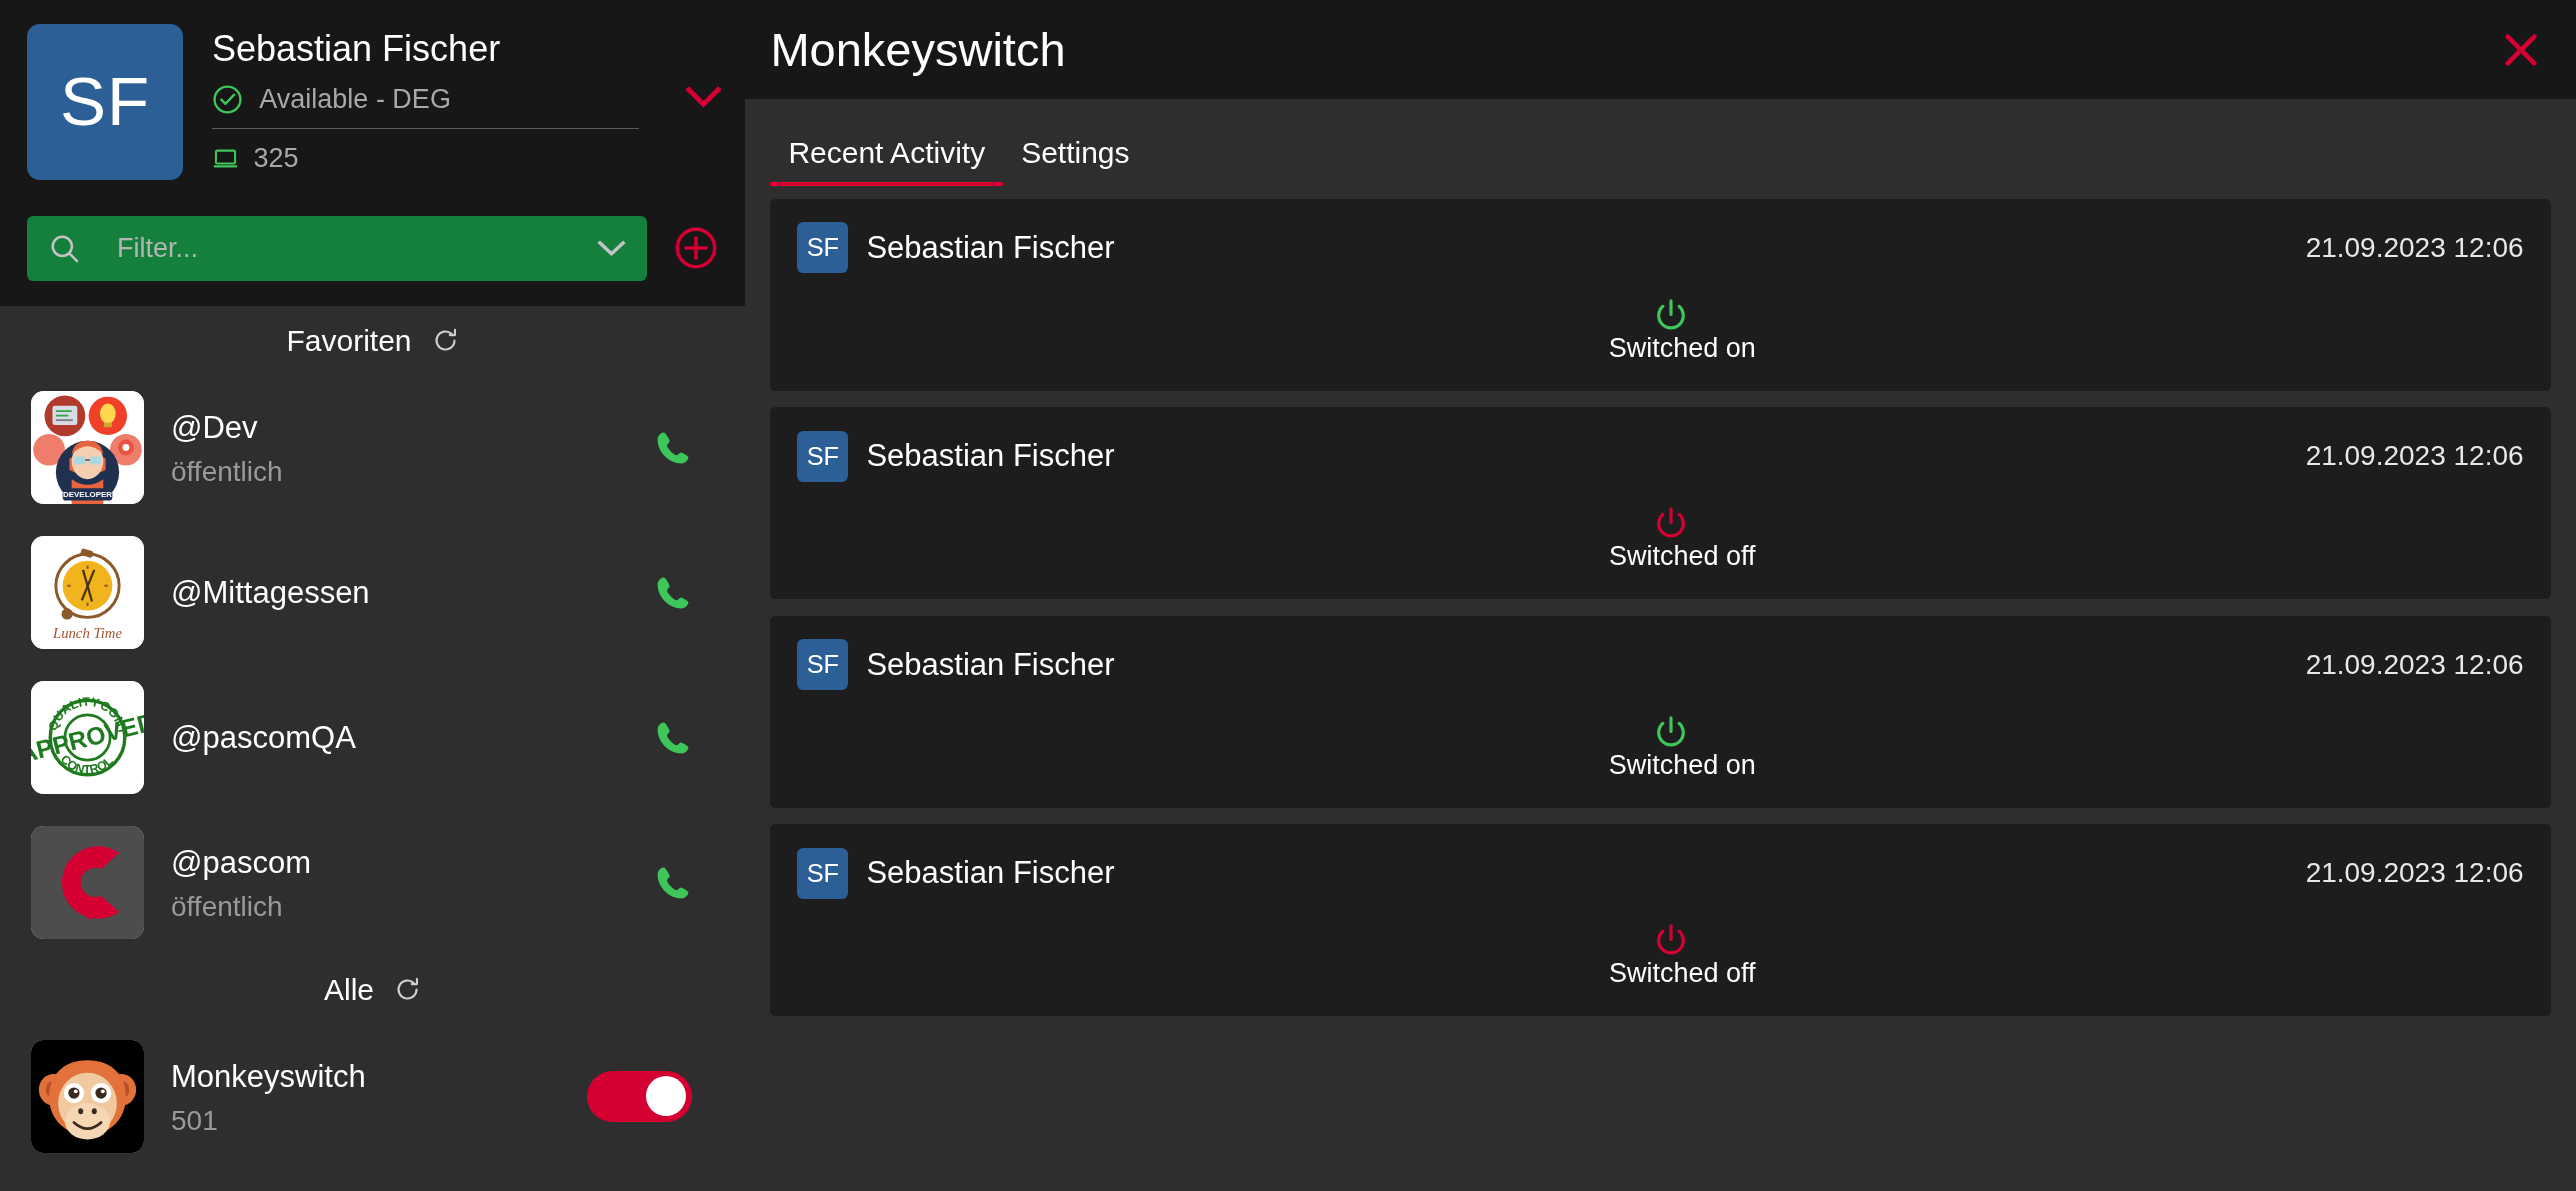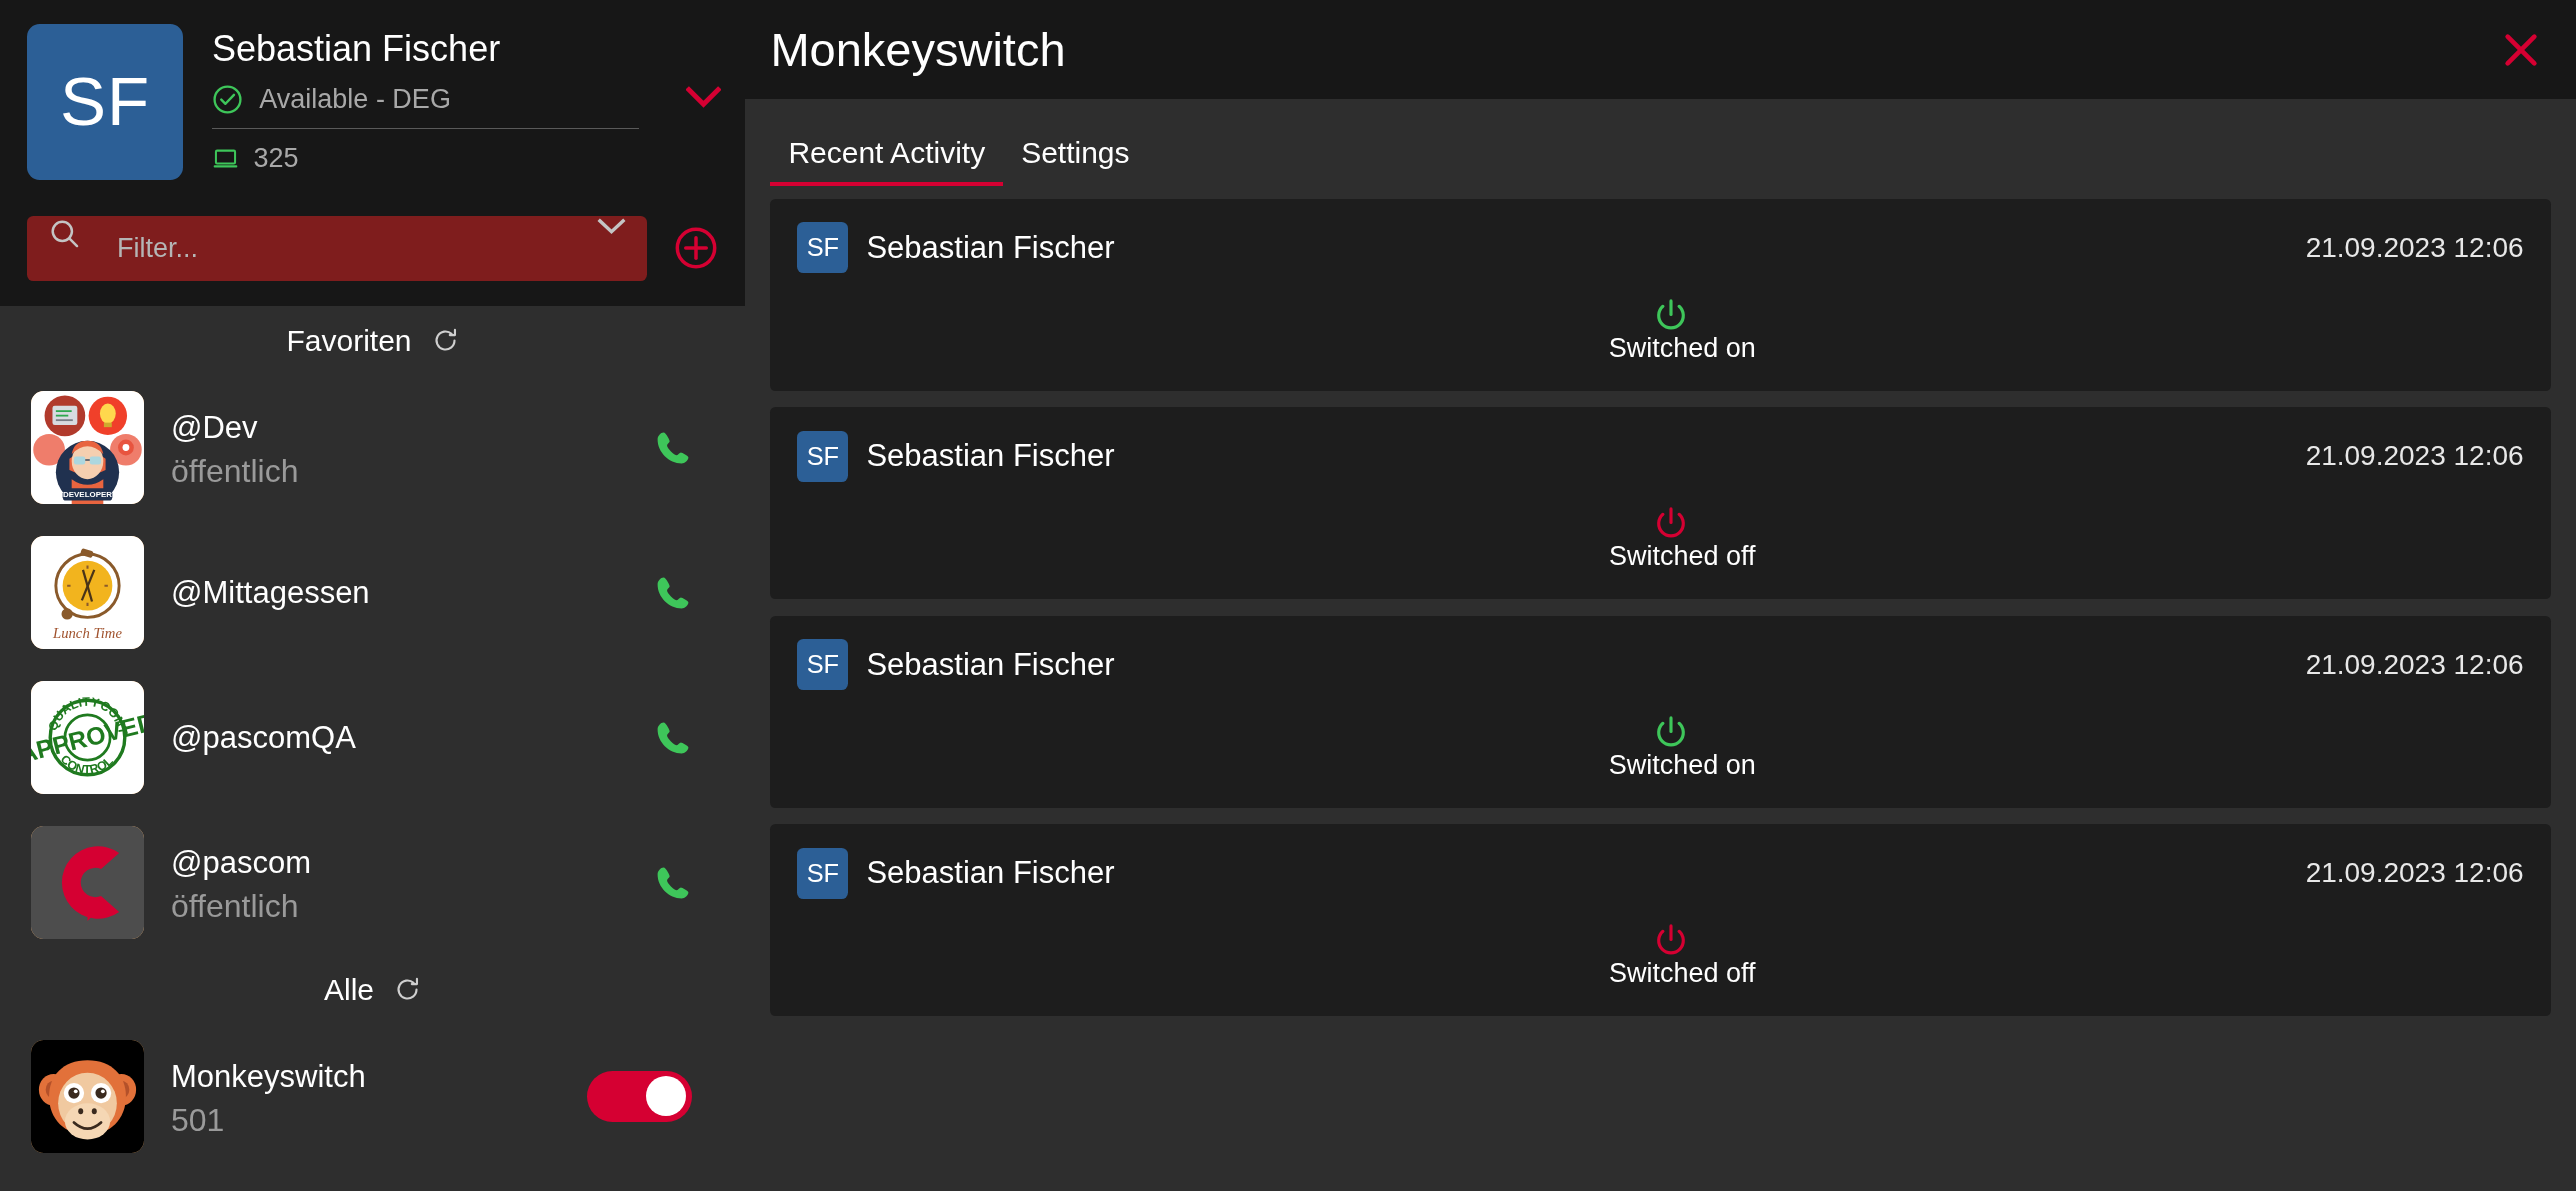--- a/index.html
+++ b/index.html
@@ -88,23 +88,23 @@
   }
 
   .filter-row {
     display: flex; align-items: center;
     padding: 0 27px;
     height: 86px;
   }
   .filter-box {
     flex: 1;
     height: 65px;
-    background: #7f1d1d;
+    background: #15803d;
     border-radius: 6.4px;
-    display: flex; 
+    display: flex; align-items: center;
     padding: 0 20px;
   }
   .search-icon { width: 35px; height: 35px; flex: 0 0 35px; }
   .filter-input {
     flex: 1;
     background: transparent;
     border: none;
     outline: none;
     color: #c9c9c9;
     font-size: 27px;
@@ -158,21 +158,21 @@
     min-width: 0;
   }
   .contact-name {
     color: #ffffff;
     font-size: 31px;
     line-height: 38px;
     white-space: nowrap;
   }
   .contact-sub {
     color: #9a9a9a;
-    font-size: 32px;
+    font-size: 28px;
     line-height: 31px;
     margin-top: 9px;
   }
   .call-icon { width: 42px; height: 42px; flex: 0 0 42px; margin-right: 20px; cursor: pointer; }
 
   .toggle {
     width: 105px; height: 51px;
     border-radius: 25.4px;
     background: #d50032;
     position: relative;

